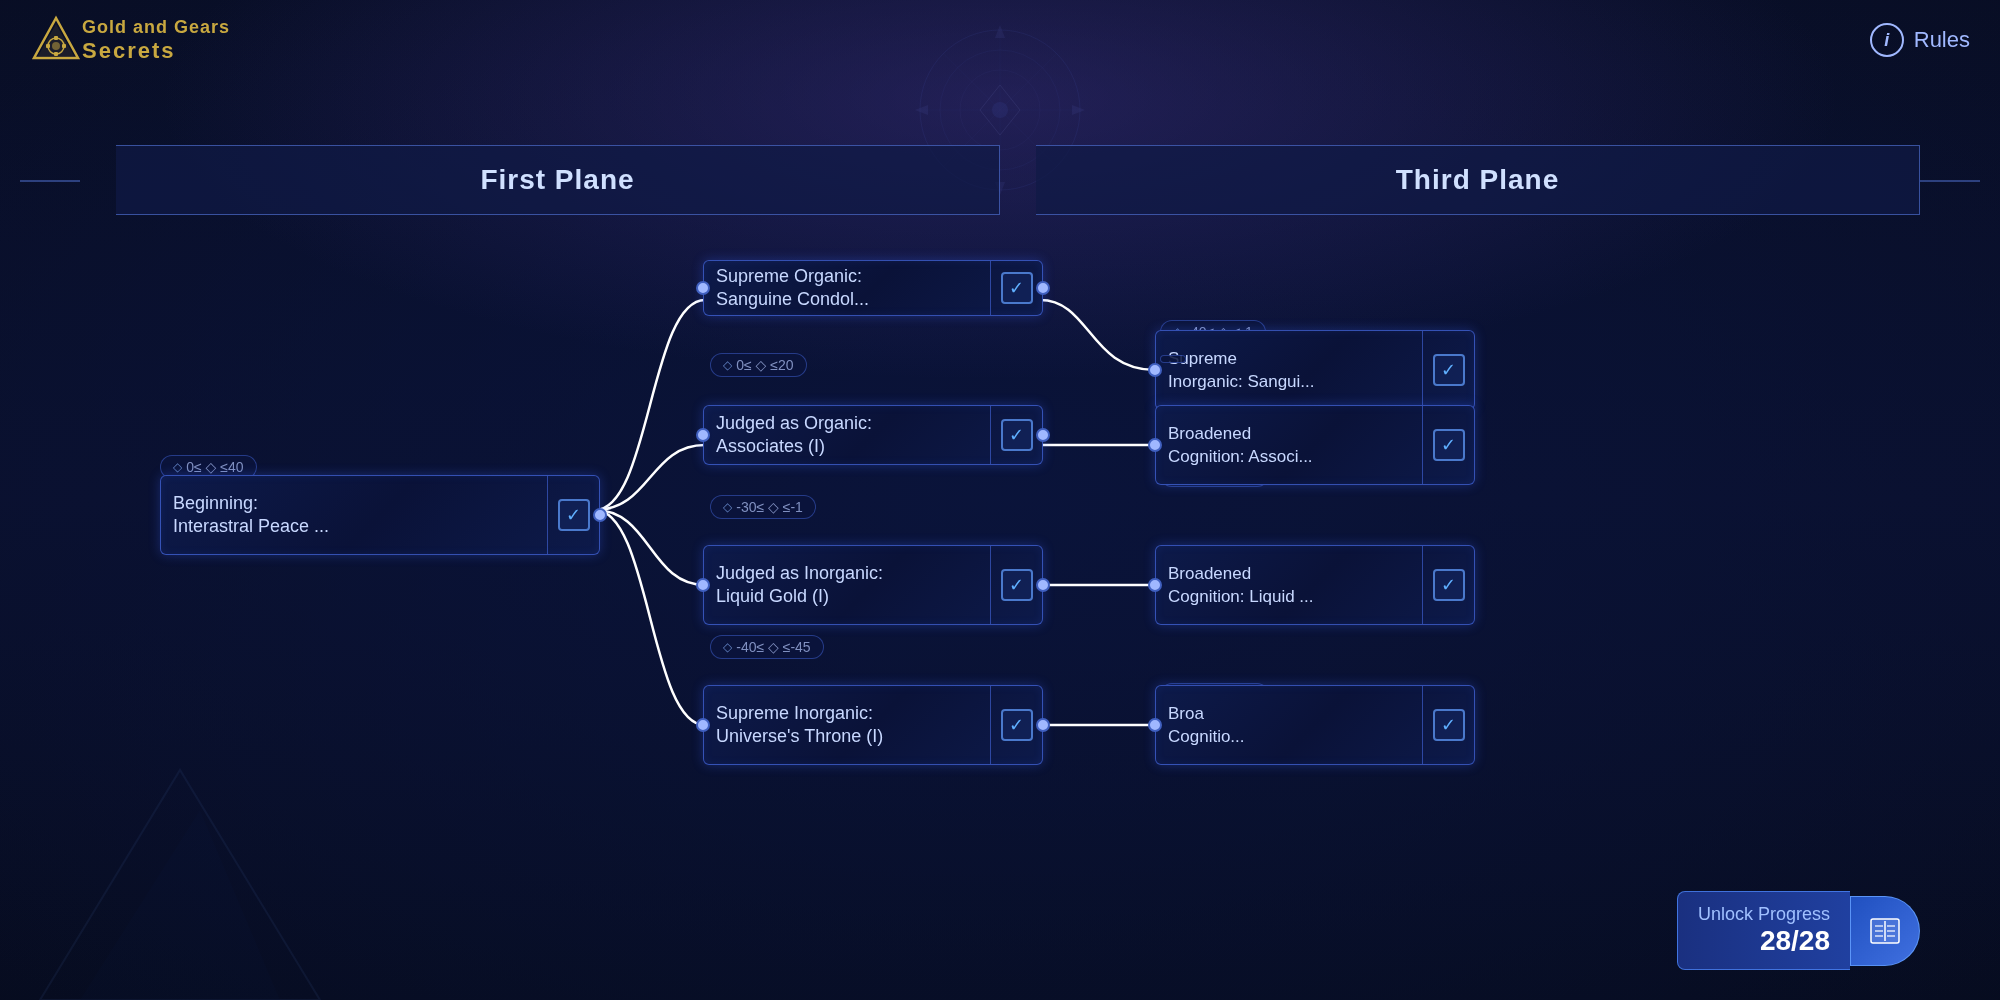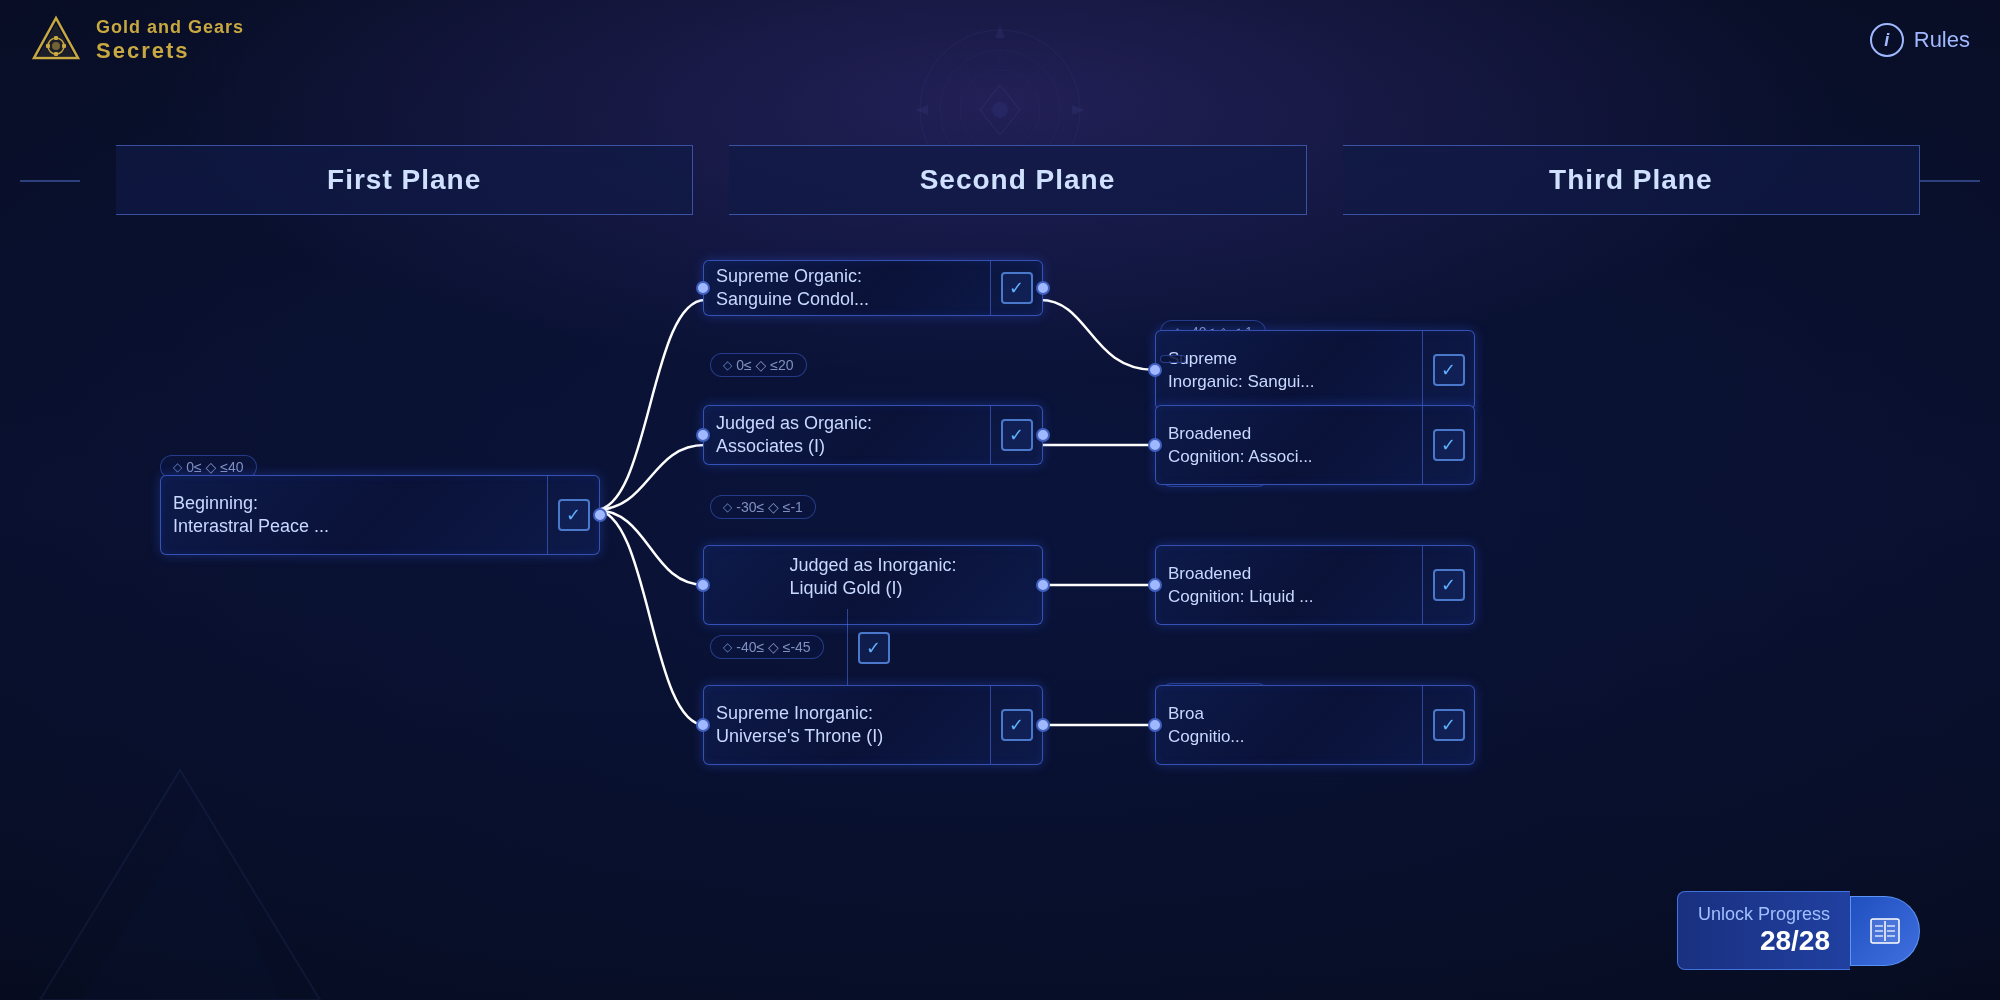--- a/index.html
+++ b/index.html
@@ -55,21 +55,20 @@
       display: flex;
       align-items: center;
       justify-content: space-between;
       padding: 0 30px;
       z-index: 10;
     }
 
     .logo-area {
       display: flex;
       align-items: center;
-      gap: 14px;
       justify-content: center;
     }
 
     .logo-icon {
       width: 52px;
       height: 52px;
     }
 
     .logo-text {
       display: flex;
@@ -344,23 +343,20 @@
 </header>
 
 <div class="columns-header">
 
   <div style="position:absolute;left:-60px;top:50%;width:60px;height:2px;background:rgba(100,140,255,0.4);"></div>
 
   <div class="col-header">
     <span>First Plane</span>
   </div>
   <div class="col-header">
-    <span>Second Plane</span>
-  </div>
-  <div class="col-header">
     <span>Third Plane</span>
   </div>
 
   <div style="position:absolute;right:-60px;top:50%;width:60px;height:2px;background:rgba(100,140,255,0.4);"></div>
 </div>
 
 <div class="tree-area">
 
   <svg class="connectors" viewBox="0 0 1840 785" preserveAspectRatio="none">
 
@@ -433,21 +429,21 @@
     </div>
     <div class="node-dot" style="left: -8px; top: 50%; transform: translateY(-50%);"></div>
     <div class="node-dot" style="right: -8px; top: 50%; transform: translateY(-50%);"></div>
   </div>
 
   <div class="condition-label" style="left: 630px; top: 280px;">
     <span class="diamond-icon">◇</span>
     <span>-30≤ ◇ ≤-1</span>
   </div>
 
-  <div class="node-card" style="left: 623px; top: 330px; width: 340px; height: 80px; flex-direction: column;">
+  <div class="node-card" style="left: 623px; top: 330px; width: 340px; height: 80px;">
     <div class="node-text">
       <span style="white-space:pre-line;">Judged as Inorganic:
 Liquid Gold (I)</span>
     </div>
     <div class="node-check">
       <div class="check-box">
         <span class="check-mark">✓</span>
       </div>
     </div>
     <div class="node-dot" style="left: -8px; top: 50%; transform: translateY(-50%);"></div>

